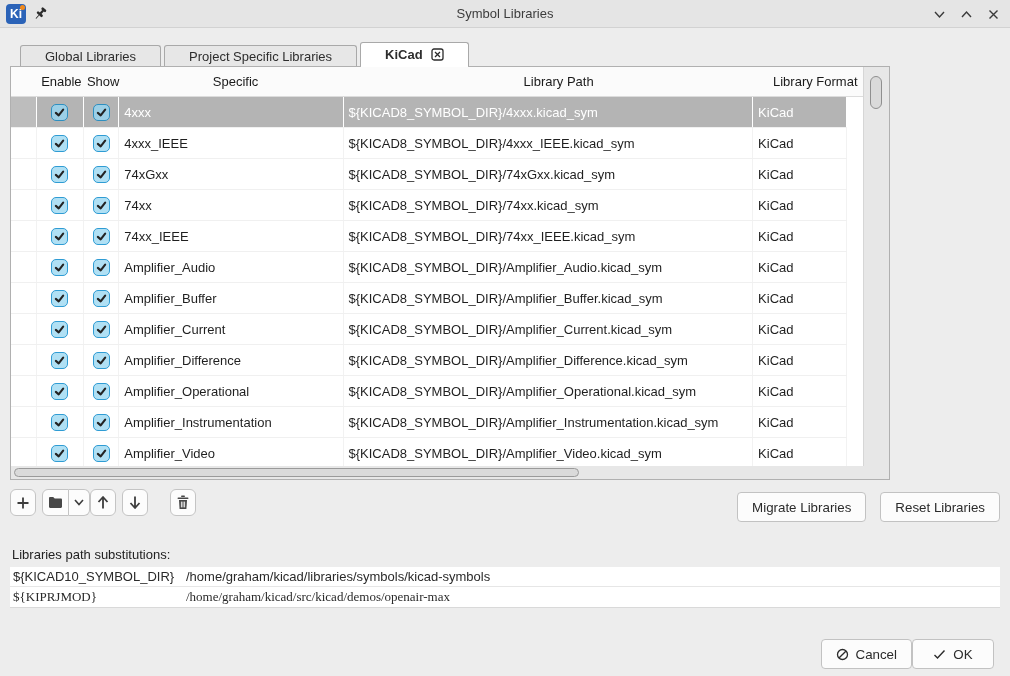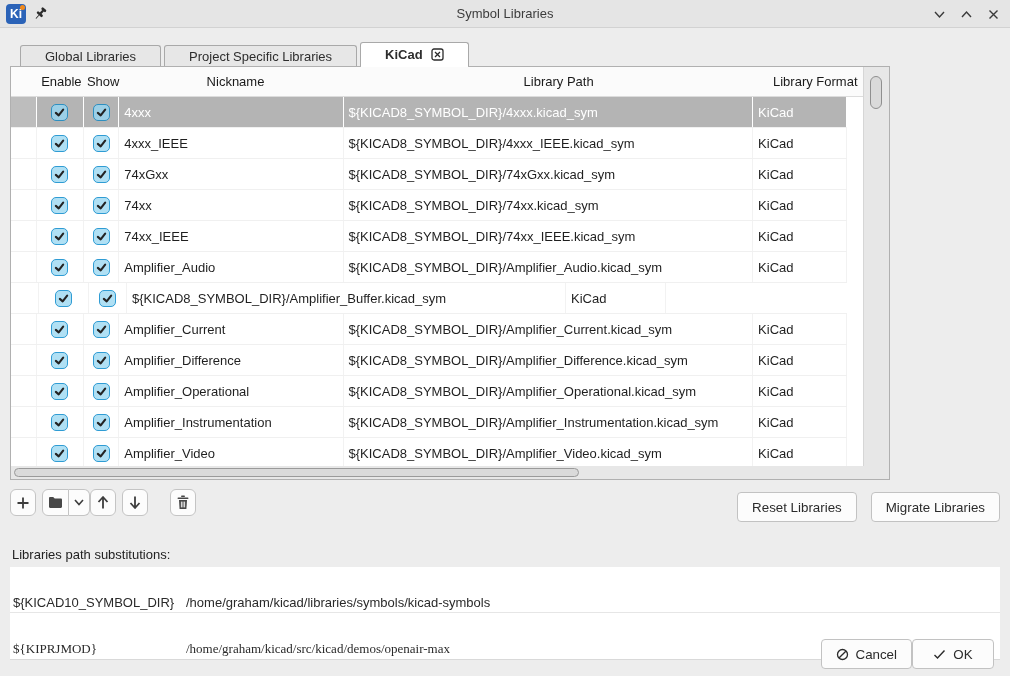--- a/index.html
+++ b/index.html
@@ -119,21 +119,21 @@
     padding:0 14px; display:flex; align-items:center; justify-content:center;
     gap:7px; color:#2b2b2b; white-space:nowrap;
   }
   .right-actions { display:flex; gap:14px; margin-top:3px; }
   
   .subst-label { position:absolute; left:12px; top:547px; color:#222; }
   .subst-panel {
     position:absolute; left:10px; right:10px; top:567px;
     background:#ffffff; border-bottom:1px solid #d9d9d9;
   }
-  .subst-row { height:20px; display:flex; align-items:center; border-bottom:1px solid #e6e6e6;margin-top:26px; }
+  .subst-row { height:20px; display:flex; align-items:center; border-bottom:1px solid #e6e6e6; }
   .subst-row:last-of-type { border-bottom:none;font-family:Liberation Serif, serif; }
   .subst-var  { width:173px; padding-left:3px; white-space:nowrap; }
   .subst-path { flex:1; padding-left:3px; white-space:nowrap; }
   
   .footer-actions { position:absolute; right:16px; top:639px; display:flex; }
   .btn.w82 { min-width:82px; }
   svg { display:block; }
 </style>
 </head>
 <body>
@@ -196,21 +196,21 @@
           </svg>
         </span>
       </div>
     </div>
 
   <div class="panel">
     <div class="thead">
       <div class="hcell c-sel"></div>
       <div class="hcell c-enable">Enable</div>
       <div class="hcell c-show">Show</div>
-      <div class="hcell c-nickname" style="text-align:center;">Nickname</div>
+      <div class="hcell c-nickname" style="text-align:center;">Specific</div>
       <div class="hcell c-path" style="text-align:center;">Library Path</div>
       <div class="hcell c-format" style="text-align:center;">Library Format</div>
       <div class="hcell c-extra"></div>
     </div>
 
     <div class="rows">
 
         <div class="trow selected">
           <div class="cell c-sel"></div>
           <div class="cell c-enable">
@@ -352,20 +352,21 @@
               </svg>
             </span>
           </div>
           <div class="cell c-show">
             <span class="checkbox checked">
               <svg class="check" width="13" height="13" viewBox="0 0 16 16">
                 <polyline points="3.5,8.5 7,11.5 12.5,4.5" fill="none" stroke="#232323" stroke-width="2.6" stroke-linecap="round" stroke-linejoin="round"></polyline>
               </svg>
             </span>
           </div>
+          <div class="cell c-nickname">Amplifier_Buffer</div>
           <div class="cell c-path">${KICAD8_SYMBOL_DIR}/Amplifier_Buffer.kicad_sym</div>
           <div class="cell c-format">KiCad</div>
           <div class="cell c-extra"></div>
         </div>
 
         <div class="trow">
           <div class="cell c-sel"></div>
           <div class="cell c-enable">
             <span class="checkbox checked">
               <svg class="check" width="13" height="13" viewBox="0 0 16 16">
@@ -516,22 +517,22 @@
       <div class="tbtn">
         <svg width="14" height="15" viewBox="0 0 14 15">
           <rect x="5" y="0.5" width="4" height="1.6" rx="0.8" fill="#474747"></rect>
           <rect x="1.5" y="2.4" width="11" height="1.6" rx="0.8" fill="#474747"></rect>
           <path d="M3 5 H11 L10.4 14 H3.6 Z" fill="#474747"></path>
           <path d="M5.4 6.6 V12.4 M7 6.6 V12.4 M8.6 6.6 V12.4" stroke="#fcfcfc" stroke-width="0.9"></path>
         </svg>
       </div>
     </div>
     <div class="right-actions">
+      <button class="btn">Migrate Libraries</button>
       <button class="btn">Reset Libraries</button>
-      <button class="btn">Migrate Libraries</button>
     </div>
   </div>
 
   <div class="subst-label">Libraries path substitutions:</div>
   <div class="subst-panel">
 
       <div class="subst-row">
         <div class="subst-var">${KICAD10_SYMBOL_DIR}</div>
         <div class="subst-path">/home/graham/kicad/libraries/symbols/kicad-symbols</div>
       </div>

